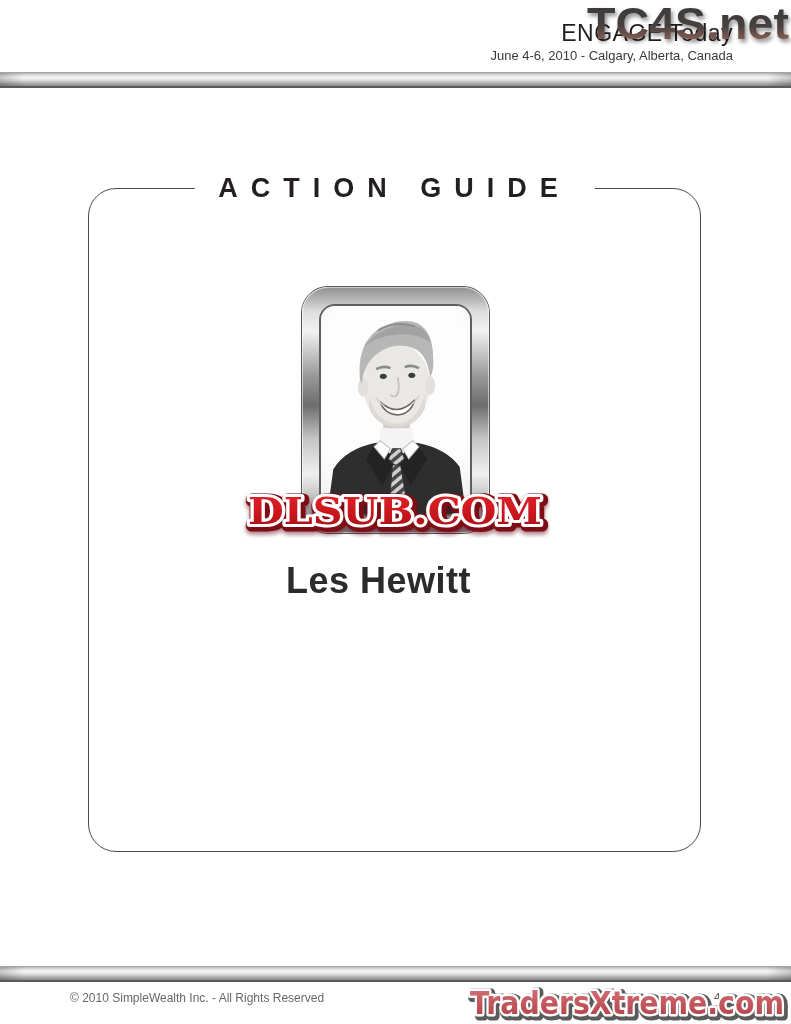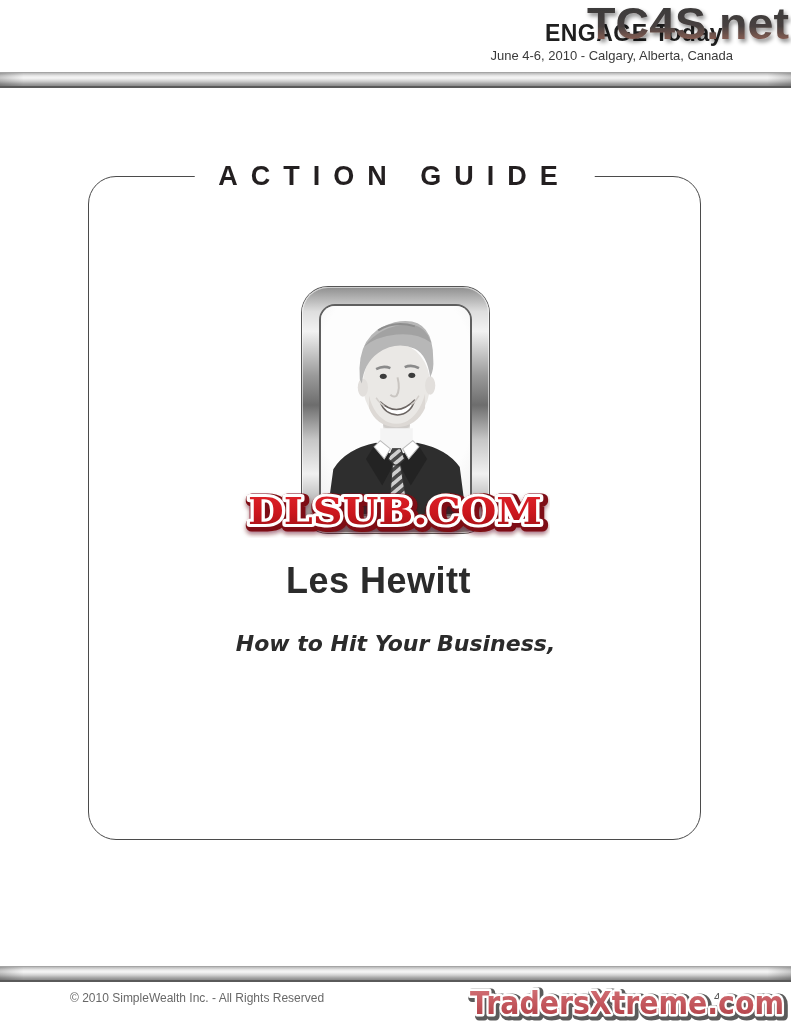--- a/index.html
+++ b/index.html
@@ -2,43 +2,43 @@
 <html><head>
 <meta charset="utf-8">
 <style>
   html,body{margin:0;padding:0;background:#ffffff;}
   .page{
     position:relative;width:791px;height:1024px;overflow:hidden;
     background:#ffffff;font-family:"Liberation Sans",sans-serif;
   }
   
   .event-title{
-    position:absolute;top:20px;right:68px;
-    font-size:23px;font-weight:bold;color:#1f1f1f;letter-spacing:.5px;text-align:right;
+    position:absolute;top:20px;right:58px;
+    font-size:23px;font-weight:normal;color:#1f1f1f;letter-spacing:.5px;text-align:right;
   }
   .event-dates{
     position:absolute;top:48px;right:58px;
     font-size:13px;color:#3a3a3a;
   }
   .wm-top{position:absolute;top:-5px;right:-3px;z-index:5;}
   
   .rule-bar{
     position:absolute;left:0;width:791px;height:13px;
     background:linear-gradient(180deg,#b8b8b8 0%,#e9e9e9 22%,#f6f6f6 38%,#d2d2d2 62%,#a3a3a3 84%,#8a8a8a 100%);
     border-top:1px solid #a5a5a5;border-bottom:2px solid #5a5a5a;
   }
   .rule-bar .endcaps{
     position:absolute;inset:0;
     background:linear-gradient(90deg,rgba(0,0,0,.18),rgba(0,0,0,0) 3%,rgba(0,0,0,0) 97%,rgba(0,0,0,.18));
   }
   .rule-bar.top{top:72px;}
   .rule-bar.bottom{top:966px;}
   
   .action-box{
-    position:absolute;left:88px;top:176px;width:611px;height:662px;
+    position:absolute;left:88px;top:188px;width:611px;height:662px;
     border:1.5px solid #4b4b4b;border-radius:28px;
   }
   .guide-title{
     position:absolute;top:-20px;left:50%;transform:translateX(-50%);
     background:#ffffff;padding:0 24px;white-space:nowrap;
     font-size:27px;font-weight:bold;letter-spacing:13px;color:#231f20;line-height:38px;
   }
   
   .photo-frame{
     position:absolute;left:302px;top:287px;width:187px;height:246px;
@@ -170,21 +170,20 @@
       <filter id="dlshadow" x="-10%" y="-20%" width="120%" height="150%">
         <feDropShadow dx="0" dy="3" stdDeviation="2" flood-color="#5c0508" flood-opacity="0.5"></feDropShadow>
       </filter>
     </defs>
     <text x="157" y="40" text-anchor="middle" font-family="'DejaVu Serif',serif" font-weight="bold" font-size="37" textLength="294" lengthAdjust="spacingAndGlyphs" stroke="#7e0d12" stroke-width="11" stroke-linejoin="round" fill="#7e0d12" filter="url(#dlshadow)">DLSUB.COM</text>
     <text x="155" y="38" text-anchor="middle" font-family="'DejaVu Serif',serif" font-weight="bold" font-size="37" textLength="294" lengthAdjust="spacingAndGlyphs" stroke="#ffffff" stroke-width="6" stroke-linejoin="round" paint-order="stroke" fill="url(#redgrad)">DLSUB.COM</text>
   </svg>
 
   <div class="speaker-name">Les Hewitt</div>
   <div class="session-title">
-    <div>How to Hit Your Business,</div>
   </div>
 
   <div class="rule-bar bottom">
       <div class="endcaps"></div>
     </div>
 
   <div class="copyright">© 2010 SimpleWealth Inc. - All Rights Reserved</div>
   <div class="page-number">4</div>
 
   <svg class="wm-bottom" width="330" height="50" viewBox="0 0 330 50">

